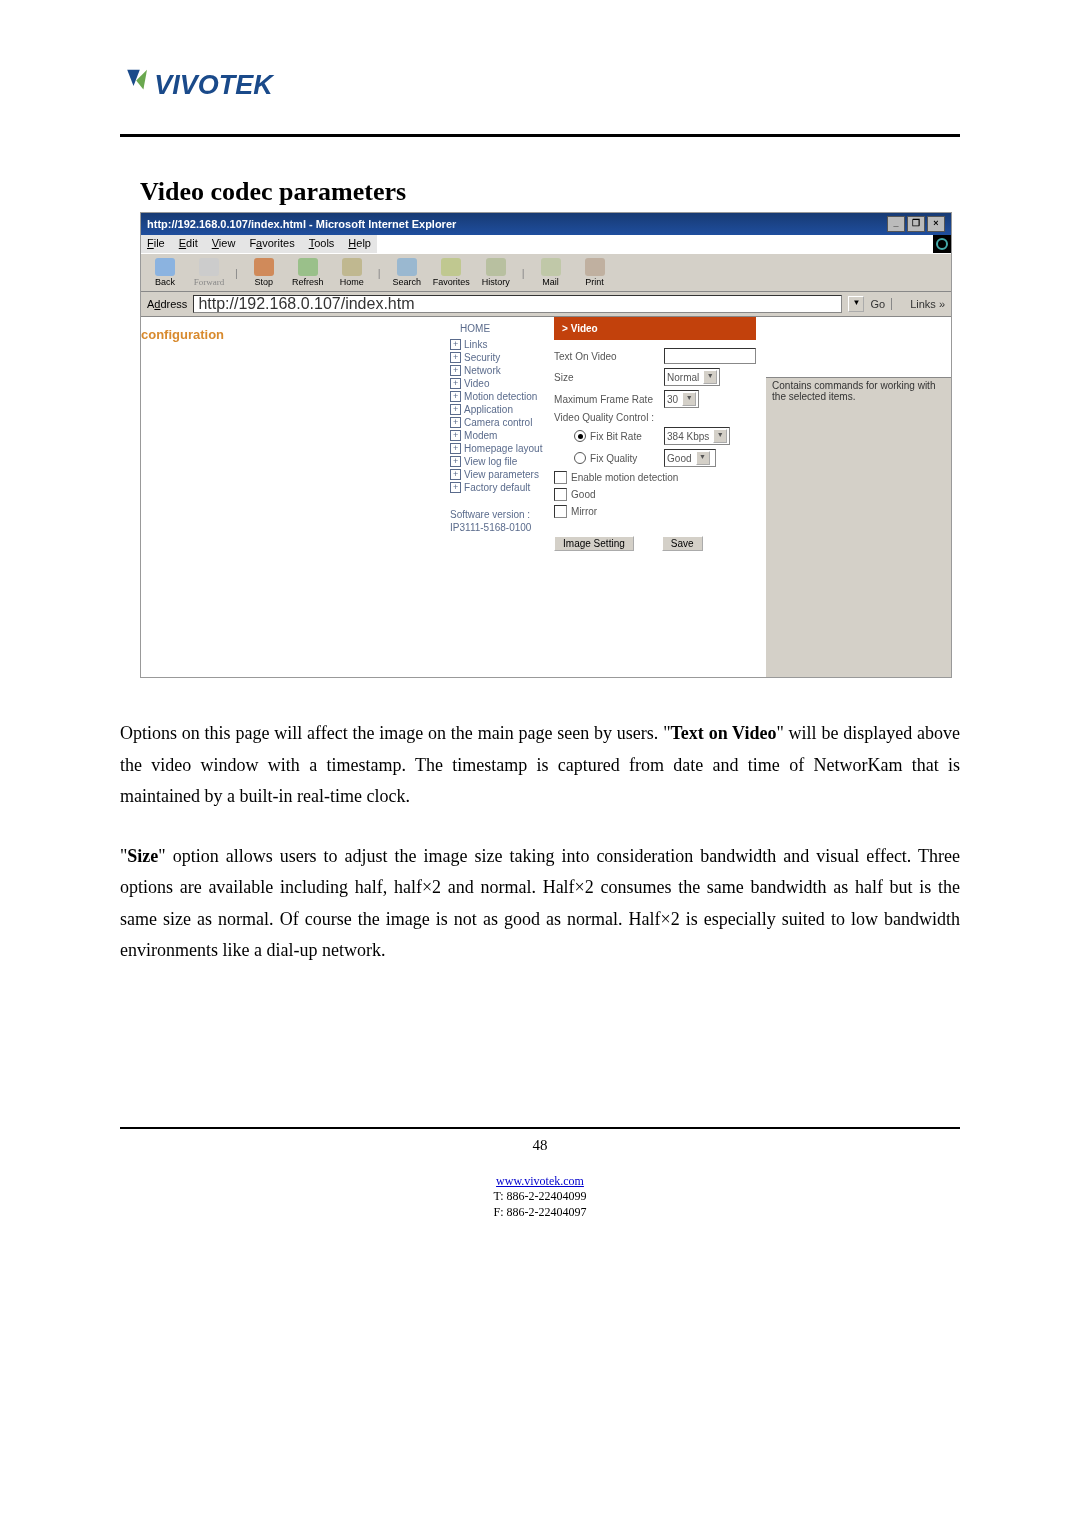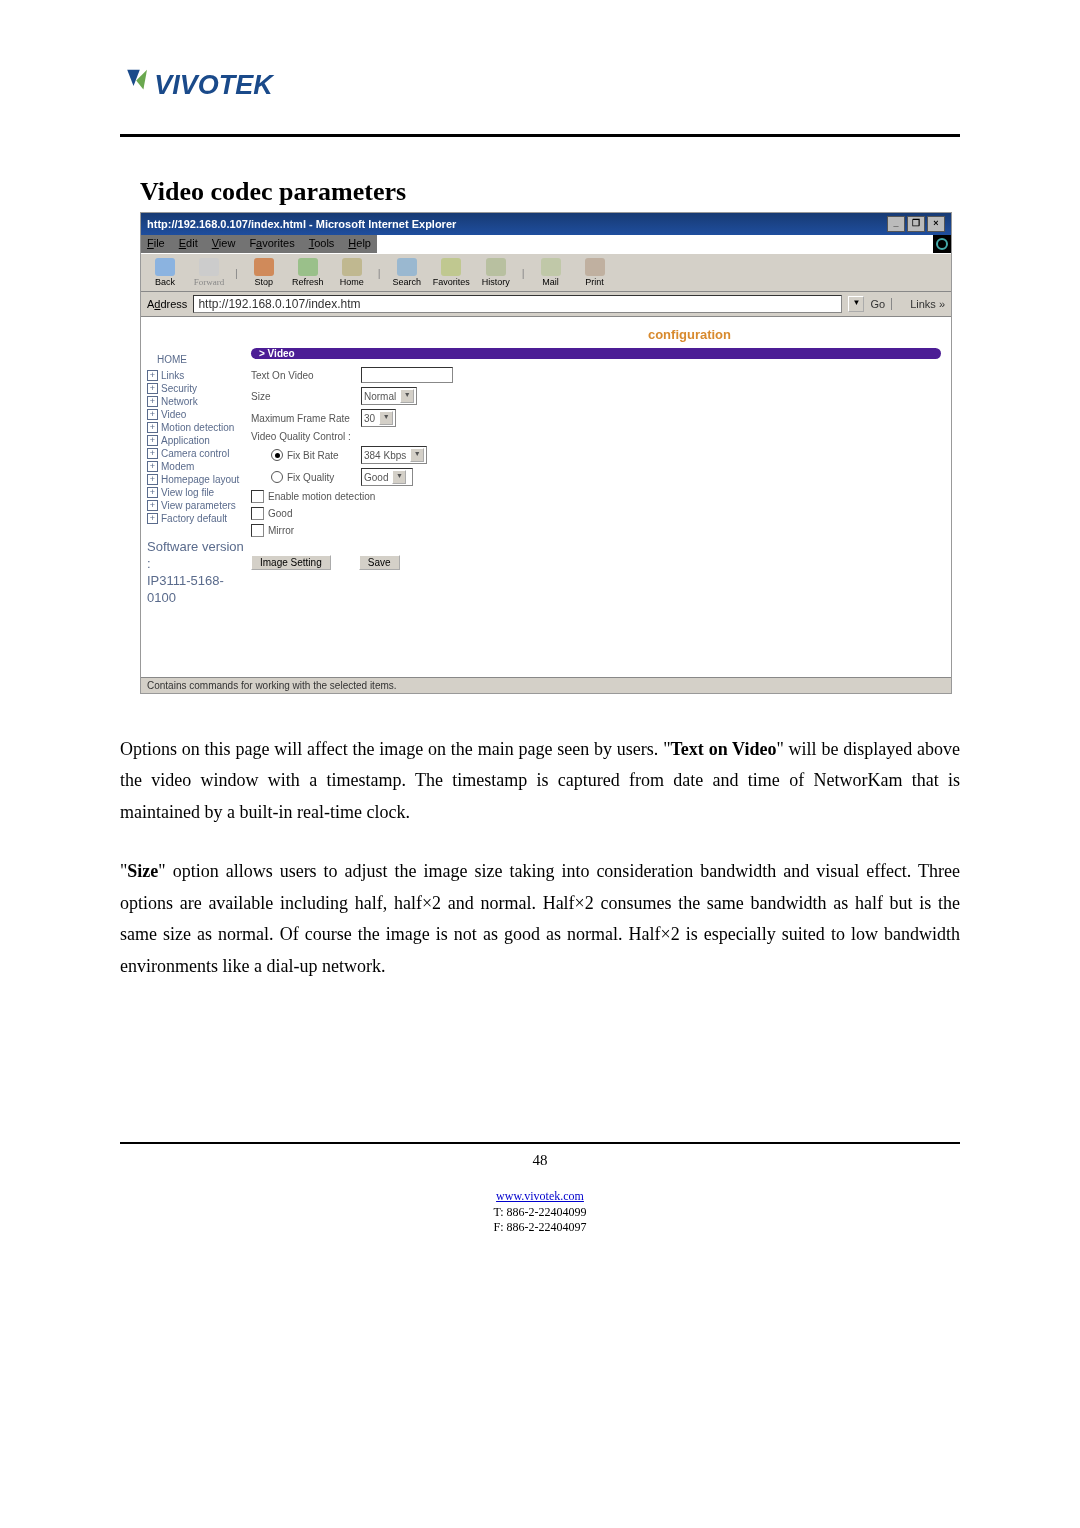--- a/index.html
+++ b/index.html
@@ -67,21 +67,21 @@
     }
     .ie-logo-corner {
       width: 18px;
       height: 18px;
       background: #000;
       display: flex;
       align-items: center;
       justify-content: center;
     }
     .menu-bar {
-      background: #737373;
+      background: #e5e5e5;
       padding: 2px 6px;
       display: flex;
       gap: 14px;
       font-size: 11px;
       justify-content: center;
     }
     .menu-bar span u { text-decoration: underline; }
     .menu-row-right {
       display: flex;
       justify-content: space-between;
@@ -118,38 +118,38 @@
       align-items: center;
       gap: 6px;
       font-size: 11px;
       border-bottom: 1px solid #888;
     }
     .address-input {
       flex: 1;
       background: #fff;
       border: 1px inset #888;
       padding: 1px 4px;
-      font-size: 12px;
+      font-size: 16px;
       color: #333;
       line-height: 14px;
     }
     .addr-dd {
       width: 14px;
       height: 14px;
       background: #d4d0c8;
       border: 1px outset #fff;
       font-size: 8px;
       text-align: center;
       line-height: 12px;
     }
     .addr-go { color: #333; }
     .addr-links { color: #333; padding-left: 18px; border-left:1px solid #888;}
     .content-area {
       display: flex;
-      flex-direction: column;
+      flex-direction: row;
       background: #fff;
       min-height: 360px;
     }
     .config-banner {
       text-align: right;
       color: #d88a2e;
       font-weight: bold;
       font-size: 13px;
       padding: 10px 220px 6px 0;
     }
@@ -179,36 +179,35 @@
       border: 1px solid #5a6b8c;
       font-size: 9px;
       line-height: 8px;
       text-align: center;
       margin-right: 3px;
       color: #5a6b8c;
       flex-shrink: 0;
     }
     .sidebar .sw-ver {
       margin-top: 14px;
-      font-size: 13px;
+      font-size: 10px;
       color: #5a6b8c;
       line-height: 1.3;
     }
     .main-panel {
       flex: 1;
       padding: 0 10px 10px 0;
     }
     .panel-head {
-      background: #4c1d95;
+      background: #c2410c;
       color: #fff;
-      padding: 0 8px;
+      padding: 6px 8px;
       font-size: 10px;
       font-weight: bold;
       margin-bottom: 8px;
-      border-radius: 6px;
     }
     .form-row {
       display: flex;
       align-items: center;
       margin: 4px 0;
       font-size: 10px;
       color: #555;
     }
     .form-row .lbl { width: 110px; }
     .form-row .lbl-indent { width: 90px; padding-left: 20px; display:flex; align-items:center; gap:4px;}

